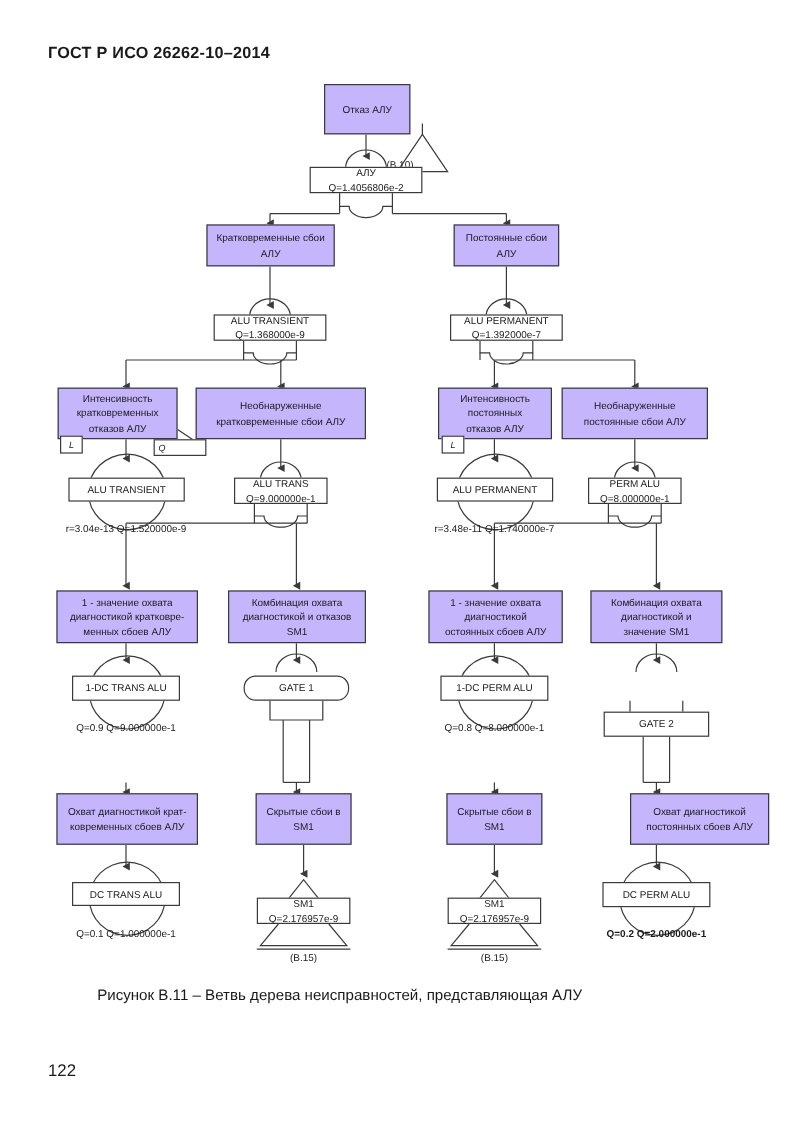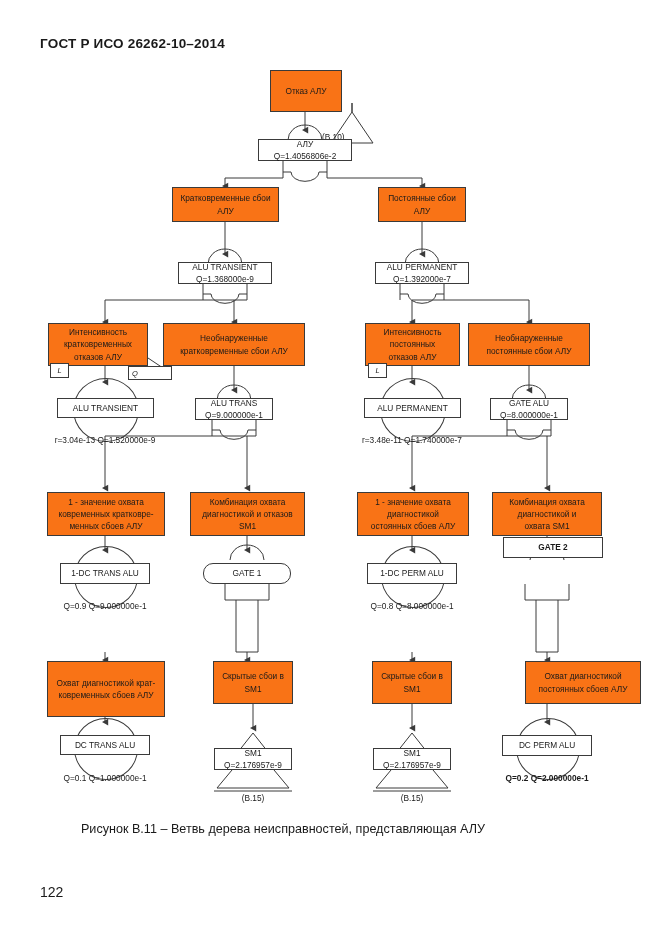--- a/index.html
+++ b/index.html
@@ -56,21 +56,21 @@
     width: 661px;
     height: 820px;
     pointer-events: none;
   }
 
   
   .node {
     position: absolute;
     box-sizing: border-box;
     border: 1px solid #3a3a3a;
-    background: #f97316;
+    background: #c4b5fd;
     display: flex;
     flex-direction: column;
     align-items: center;
     justify-content: center;
     text-align: center;
     font-size: 8.3px;
     line-height: 1.45;
     padding: 2px 3px;
     z-index: 3;
   }
@@ -339,43 +339,43 @@
   <div class="circle" style="left:380px; top:378px; width:64px; height:62px;"></div>
   <div class="ev-box" style="left:364px; top:398px; width:97px; height:20px;">
     <span class="ln">ALU PERMANENT</span>
   </div>
   <div class="vals" style="left:352px; top:434px; width:120px;">
     <span class="ln">r=3.48e-11</span>
     <span class="ln">Q=1.740000e-7</span>
   </div>
 
   <div class="ev-box" style="left:490px; top:398px; width:78px; height:22px;">
-    <span class="ln">GATE ALU</span>
+    <span class="ln">PERM ALU</span>
     <span class="ln">Q=8.000000e-1</span>
   </div>
 
   <div class="node" style="left:47px; top:492px; width:118px; height:44px;">
     <span class="ln">1 - значение охвата</span>
-    <span class="ln">ковременных  кратковре-</span>
+    <span class="ln">диагностикой  кратковре-</span>
     <span class="ln">менных сбоев АЛУ</span>
   </div>
   <div class="node" style="left:190px; top:492px; width:115px; height:44px;">
     <span class="ln">Комбинация охвата</span>
     <span class="ln">диагностикой  и отказов</span>
     <span class="ln">SM1</span>
   </div>
   <div class="node" style="left:357px; top:492px; width:112px; height:44px;">
     <span class="ln">1 - значение охвата</span>
     <span class="ln">диагностикой</span>
     <span class="ln">остоянных сбоев АЛУ</span>
   </div>
   <div class="node" style="left:492px; top:492px; width:110px; height:44px;">
     <span class="ln">Комбинация охвата</span>
     <span class="ln">диагностикой  и</span>
-    <span class="ln">охвата SM1</span>
+    <span class="ln">значение SM1</span>
   </div>
 
   <div class="circle" style="left:74px; top:546px; width:62px; height:60px;"></div>
   <div class="ev-box" style="left:60px; top:563px; width:90px; height:21px;">
     <span class="ln">1-DC TRANS ALU</span>
   </div>
   <div class="vals" style="left:45px; top:600px; width:120px;">
     <span class="ln">Q=0.9</span>
     <span class="ln">Q=9.000000e-1</span>
   </div>
@@ -386,25 +386,25 @@
 
   <div class="circle" style="left:381px; top:546px; width:62px; height:60px;"></div>
   <div class="ev-box" style="left:367px; top:563px; width:90px; height:21px;">
     <span class="ln">1-DC PERM ALU</span>
   </div>
   <div class="vals" style="left:352px; top:600px; width:120px;">
     <span class="ln">Q=0.8</span>
     <span class="ln">Q=8.000000e-1</span>
   </div>
 
-  <div class="ev-box" style="left:503px; top:537px; width:100px; height:21px;font-weight:bold;">
+  <div class="ev-box" style="left:503px; top:593px; width:88px; height:21px;">
     <span class="ln">GATE 2</span>
   </div>
 
-  <div class="node" style="left:47px; top:661px; width:118px; height:56px;">
+  <div class="node" style="left:47px; top:661px; width:118px; height:43px;">
     <span class="ln">Охват диагностикой  крат-</span>
     <span class="ln">ковременных сбоев АЛУ</span>
   </div>
   <div class="node" style="left:213px; top:661px; width:80px; height:43px;">
     <span class="ln">Скрытые сбои в</span>
     <span class="ln">SM1</span>
   </div>
   <div class="node" style="left:372px; top:661px; width:80px; height:43px;">
     <span class="ln">Скрытые сбои в</span>
     <span class="ln">SM1</span>

